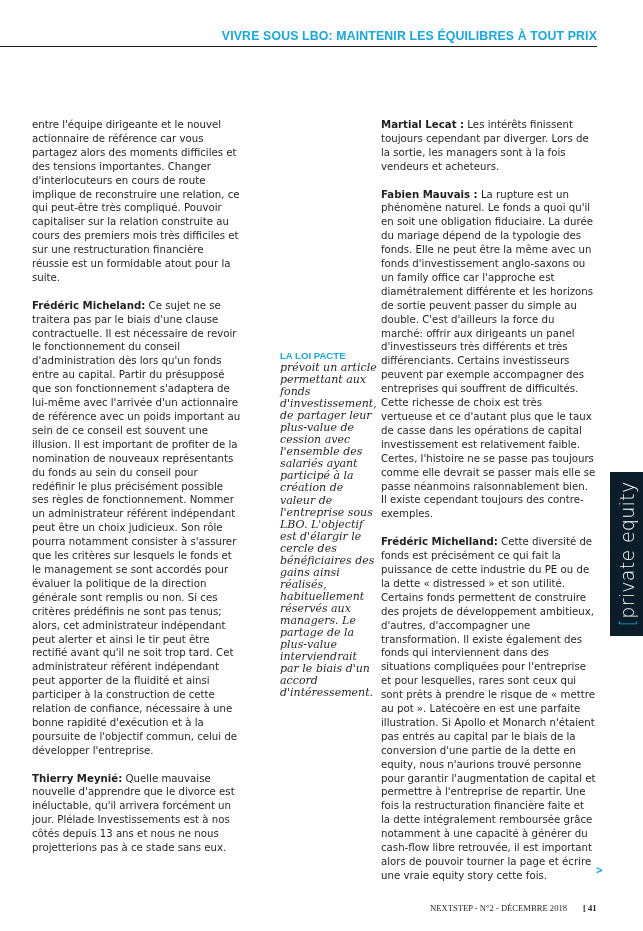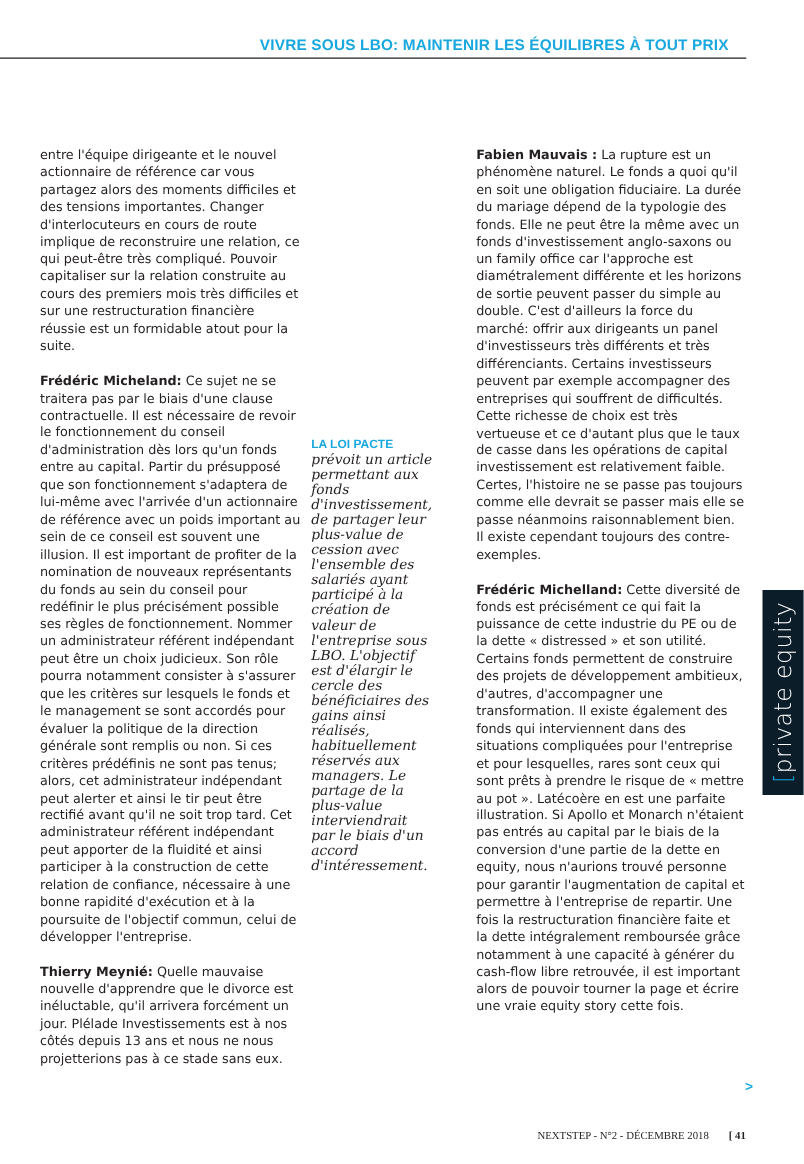--- a/index.html
+++ b/index.html
@@ -2,37 +2,37 @@
 <html><head>
 <meta charset="utf-8">
 <style>
   html, body { margin: 0; padding: 0; }
   body {
     width: 643px; height: 931px; position: relative; overflow: hidden;
     background: #ffffff; color: #231f20;
     font-family: "DejaVu Sans", sans-serif;
   }
   .header-title {
-    position: absolute; right: 60px; top: 29px;
+    position: absolute; right: 46px; top: 29px;
     font-family: "Liberation Sans", sans-serif; font-weight: 900;
     font-size: 12.3px; letter-spacing: 0.15px; color: #18a7de;
     white-space: nowrap;
   }
   .header-rule {
     position: absolute; left: 0; top: 46px; width: 597px; height: 1px; background: #231f20;
   }
   .col {
     position: absolute; font-size: 10.2px; line-height: 13.9px; color: #231f20;
   }
   .col-left { left: 32px; top: 118px; width: 210px; }
   .col-right { left: 381px; top: 118px; width: 215px; }
   .col p { margin: 0 0 13.9px 0; }
   .speaker { font-weight: bold; }
   .sidebar-note {
-    position: absolute; left: 249px; top: 350px; width: 98px;
+    position: absolute; left: 280px; top: 350px; width: 98px;
   }
   .note-title {
     font-family: "Liberation Sans", sans-serif; font-weight: 900;
     font-size: 9.6px; color: #18a7de; line-height: 12px;
   }
   .note-body {
     font-family: "DejaVu Serif", serif; font-style: italic;
     font-size: 11px; line-height: 12.05px; color: #231f20;
   }
   .side-tab {
@@ -69,20 +69,21 @@
   <p><span class="speaker">Frédéric Micheland:</span><span> Ce sujet ne se traitera pas par le biais d'une clause contractuelle. Il est nécessaire de revoir le fonctionnement du conseil d'administration dès lors qu'un fonds entre au capital. Partir du présupposé que son fonctionnement s'adaptera de lui-même avec l'arrivée d'un actionnaire de référence avec un poids important au sein de ce conseil est souvent une illusion. Il est important de profiter de la nomination de nouveaux représentants du fonds au sein du conseil pour redéfinir le plus précisément possible ses règles de fonctionnement. Nommer un administrateur référent indépendant peut être un choix judicieux. Son rôle pourra notamment consister à s'assurer que les critères sur lesquels le fonds et le management se sont accordés pour évaluer la politique de la direction générale sont remplis ou non. Si ces critères prédéfinis ne sont pas tenus; alors, cet administrateur indépendant peut alerter et ainsi le tir peut être rectifié avant qu'il ne soit trop tard. Cet administrateur référent indépendant peut apporter de la fluidité et ainsi participer à la construction de cette relation de confiance, nécessaire à une bonne rapidité d'exécution et à la poursuite de l'objectif commun, celui de développer l'entreprise.</span></p>
   <p><span class="speaker">Thierry Meynié:</span><span> Quelle mauvaise nouvelle d'apprendre que le divorce est inéluctable, qu'il arrivera forcément un jour. Plélade Investissements est à nos côtés depuis 13 ans et nous ne nous projetterions pas à ce stade sans eux.</span></p>
 </div>
 
 <div class="sidebar-note">
   <div class="note-title">LA LOI PACTE</div>
   <div class="note-body">prévoit un article permettant aux fonds d'investissement, de partager leur plus-value de cession avec l'ensemble des salariés ayant participé à la création de valeur de l'entreprise sous LBO. L'objectif est d'élargir le cercle des bénéficiaires des gains ainsi réalisés, habituellement réservés aux managers. Le partage de la plus-value interviendrait par le biais d'un accord d'intéressement.</div>
 </div>
 
 <div class="col col-right">
+  <p><span class="speaker">Martial Lecat :</span><span> Les intérêts finissent toujours cependant par diverger. Lors de la sortie, les managers sont à la fois vendeurs et acheteurs.</span></p>
   <p><span class="speaker">Fabien Mauvais :</span><span> La rupture est un phénomène naturel. Le fonds a quoi qu'il en soit une obligation fiduciaire. La durée du mariage dépend de la typologie des fonds. Elle ne peut être la même avec un fonds d'investissement anglo-saxons ou un family office car l'approche est diamétralement différente et les horizons de sortie peuvent passer du simple au double. C'est d'ailleurs la force du marché: offrir aux dirigeants un panel d'investisseurs très différents et très différenciants. Certains investisseurs peuvent par exemple accompagner des entreprises qui souffrent de difficultés. Cette richesse de choix est très vertueuse et ce d'autant plus que le taux de casse dans les opérations de capital investissement est relativement faible. Certes, l'histoire ne se passe pas toujours comme elle devrait se passer mais elle se passe néanmoins raisonnablement bien. Il existe cependant toujours des contre-exemples.</span></p>
   <p><span class="speaker">Frédéric Michelland:</span><span> Cette diversité de fonds est précisément ce qui fait la puissance de cette industrie du PE ou de la dette « distressed » et son utilité. Certains fonds permettent de construire des projets de développement ambitieux, d'autres, d'accompagner une transformation. Il existe également des fonds qui interviennent dans des situations compliquées pour l'entreprise et pour lesquelles, rares sont ceux qui sont prêts à prendre le risque de « mettre au pot ». Latécoère en est une parfaite illustration. Si Apollo et Monarch n'étaient pas entrés au capital par le biais de la conversion d'une partie de la dette en equity, nous n'aurions trouvé personne pour garantir l'augmentation de capital et permettre à l'entreprise de repartir. Une fois la restructuration financière faite et la dette intégralement remboursée grâce notamment à une capacité à générer du cash-flow libre retrouvée, il est important alors de pouvoir tourner la page et écrire une vraie equity story cette fois.</span></p>
 </div>
 
 <div class="side-tab">
   <div class="side-tab-text"><span class="side-tab-bracket">[</span><span>private equity</span></div>
 </div>
 
 <div class="next-arrow">&gt;</div>
 

